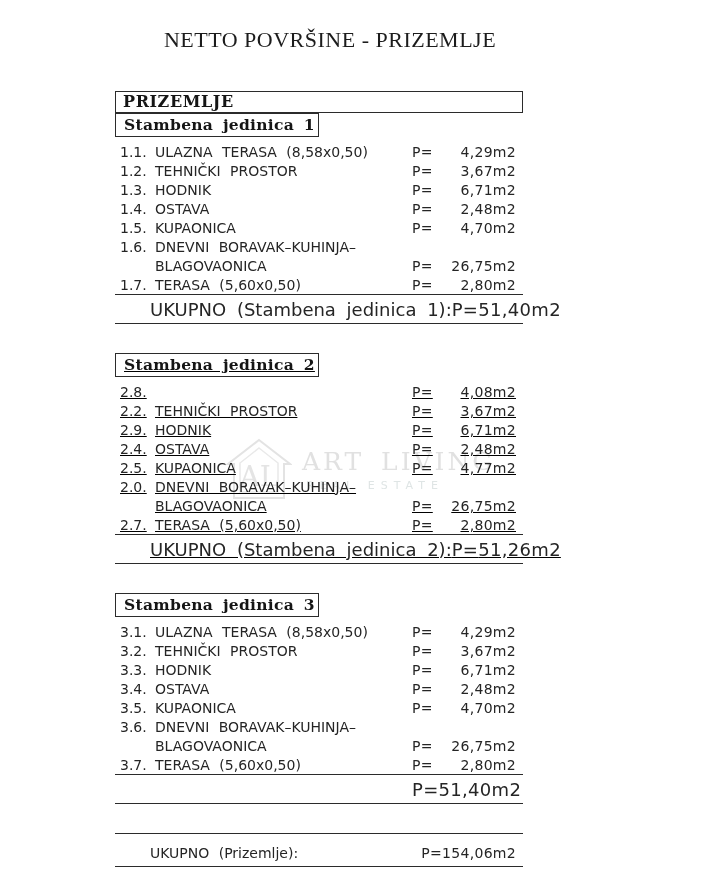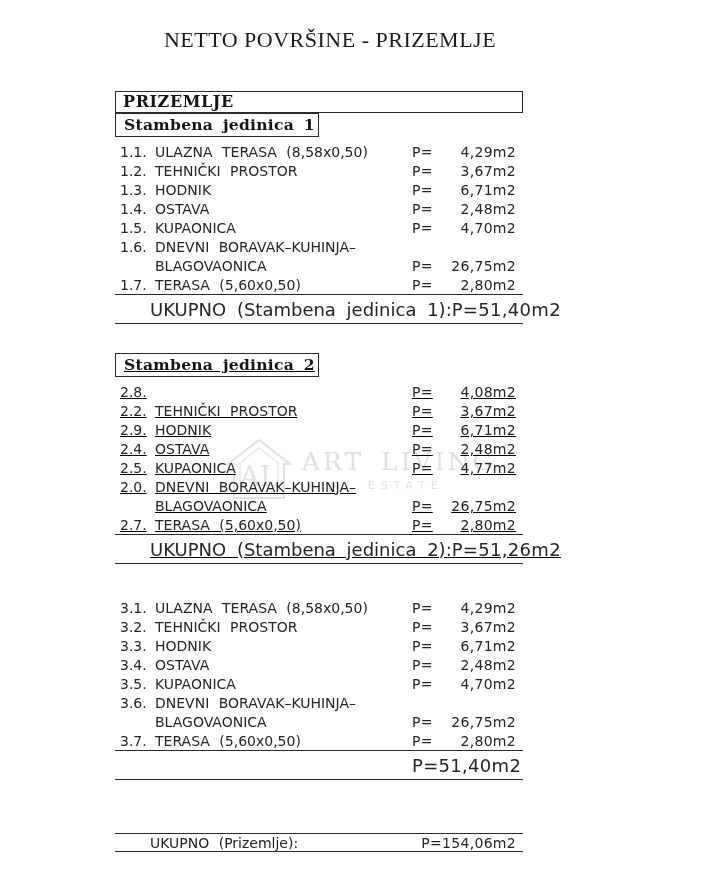--- a/index.html
+++ b/index.html
@@ -42,21 +42,21 @@
     justify-content:space-between;letter-spacing:0.3px;
   }
   .total-row{
     box-sizing:border-box;border-top:1.5px solid #2b2b2b;border-bottom:1.5px solid #2b2b2b;
     display:flex;align-items:center;padding:4px 7px 4px 35px;height:30px;
     font-size:18px;color:#252525;word-spacing:5px;white-space:nowrap;
   }
   .grand-total{
     position:absolute;left:115px;top:833px;width:408px;box-sizing:border-box;
     border-top:1.5px solid #2b2b2b;border-bottom:1.5px solid #2b2b2b;
-    display:flex;align-items:center;padding:5px 7px 5px 35px;height:19px;
+    display:flex;align-items:flex-end;padding:5px 7px 5px 35px;height:34px;
     font-size:14px;color:#252525;word-spacing:5px;white-space:nowrap;
   }
   .grand-val{margin-left:auto;letter-spacing:0.3px;}
   .watermark{
     position:absolute;left:226px;top:434px;width:270px;height:70px;z-index:0;
     display:flex;align-items:center;pointer-events:none;
   }
   .wm-text{margin-left:10px;}
   .wm-line1{
     font-family:"DejaVu Serif",serif;font-size:25px;color:#e1e1e1;
@@ -232,20 +232,23 @@
     <div class="total-row">
       <span>UKUPNO (Stambena jedinica 2):</span>
       <span class="pcol">
         <span>P=</span>
         <span>51,26m2</span>
       </span>
     </div>
   </div>
 
   <div class="section sec-3">
+    <div class="sec-box">
+      <span>Stambena jedinica 3</span>
+    </div>
     <div class="rows">
         <div class="line">
           <span class="num">3.1.</span>
           <span class="rname">ULAZNA TERASA (8,58x0,50)</span>
           <span class="pcol">
             <span class="">P=</span>
             <span class="">4,29m2</span>
           </span>
         </div>
         <div class="line">

